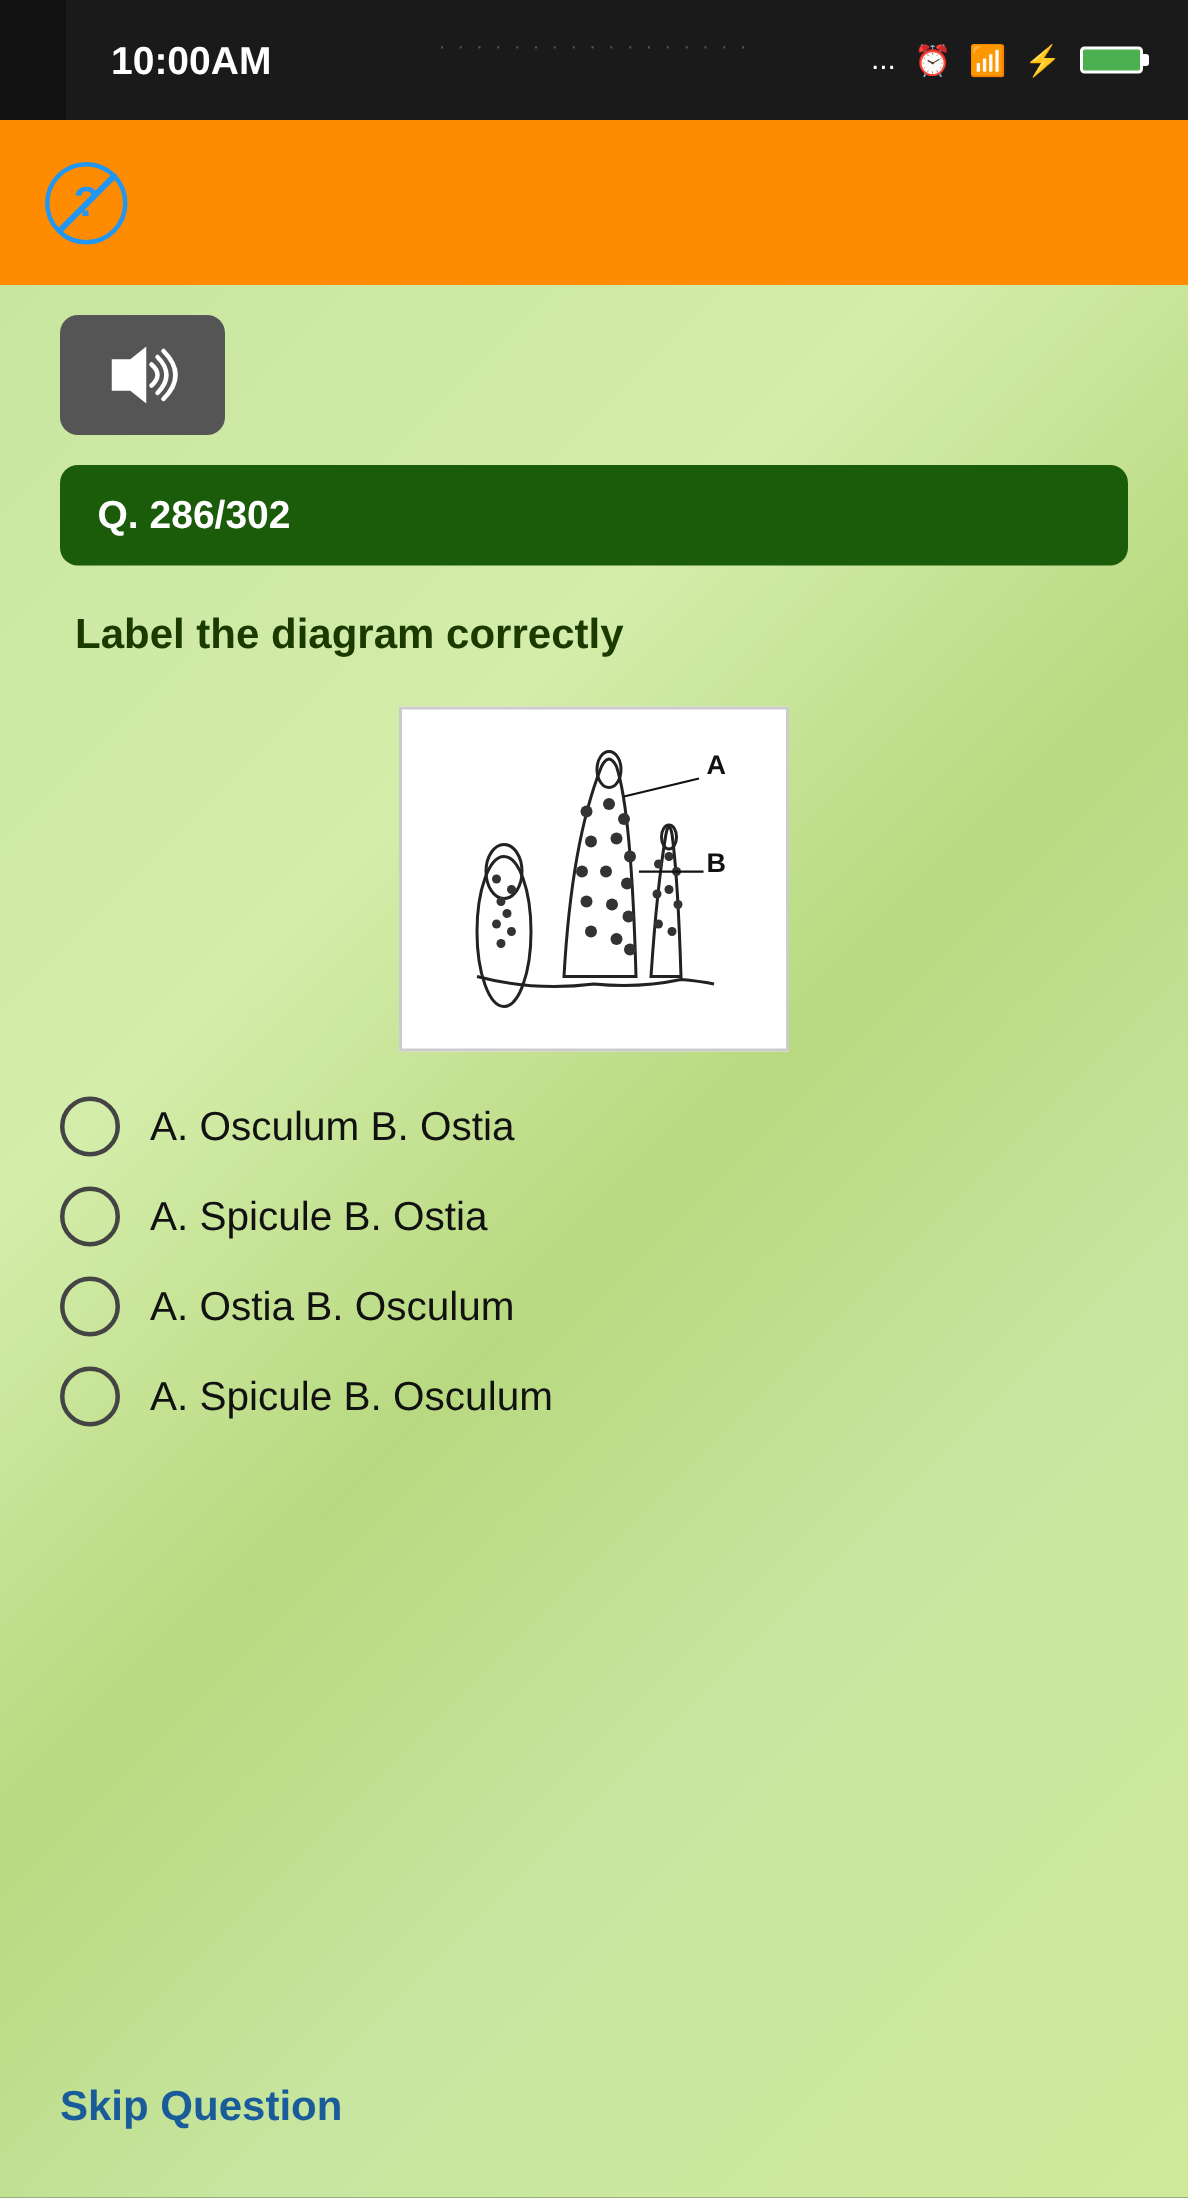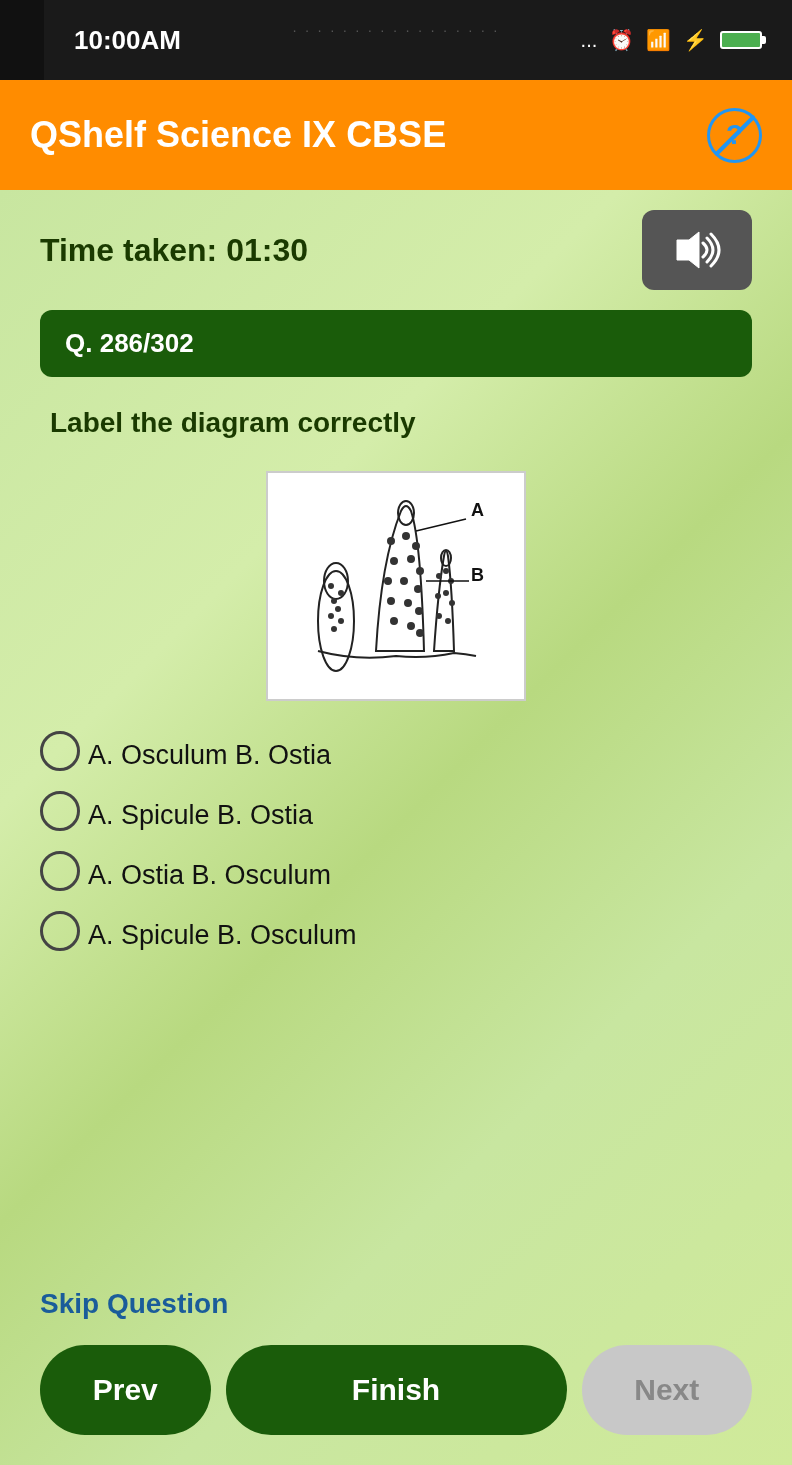--- a/index.html
+++ b/index.html
@@ -210,22 +210,22 @@
 
     .options-list {
       display: flex;
       flex-direction: column;
       gap: 20px;
       margin-bottom: 30px;
     }
 
     .option-item {
       display: flex;
-      align-items: flex-end;
-      gap: 8px;
+      align-items: center;
+      gap: 20px;
       cursor: pointer;
     }
 
     .radio-circle {
       width: 40px;
       height: 40px;
       border-radius: 50%;
       border: 3px solid #444;
       background: transparent;
       flex-shrink: 0;
@@ -314,28 +314,26 @@
       <span>⏰</span>
       <span>📶</span>
       <span>⚡</span>
       <div class="battery"></div>
     </div>
   </div>
 
   <div class="app-screen">
 
     <div class="app-header">
-      <span class="app-title">QShelf Science IX CBSE</span>
       <div class="help-icon"></div>
     </div>
 
     <div class="main-content">
 
       <div class="timer-row">
-        <span class="timer-text">Time taken: 01:30</span>
         <button class="sound-button">
           <svg class="sound-icon-svg" viewBox="0 0 60 50">
 
             <polygon points="10,15 22,15 32,7 32,43 22,35 10,35" fill="white" stroke="white" stroke-width="1"></polygon>
 
             <path d="M36,18 Q44,25 36,32" fill="none" stroke="white" stroke-width="3" stroke-linecap="round"></path>
             <path d="M40,13 Q52,25 40,37" fill="none" stroke="white" stroke-width="3" stroke-linecap="round"></path>
             <path d="M44,9 Q60,25 44,41" fill="none" stroke="white" stroke-width="3" stroke-linecap="round"></path>
           </svg>
         </button>
@@ -420,21 +418,16 @@
         <div class="option-item">
           <div class="radio-circle"></div>
           <span class="option-text">A. Spicule B. Osculum</span>
         </div>
       </div>
 
       <div class="spacer"></div>
 
       <div class="skip-question">Skip Question</div>
 
-      <div class="bottom-buttons">
-        <button class="btn-prev">Prev</button>
-        <button class="btn-finish">Finish</button>
-        <button class="btn-next">Next</button>
-      </div>
 
     </div>
   </div>
 </div>
 
 </body></html>

